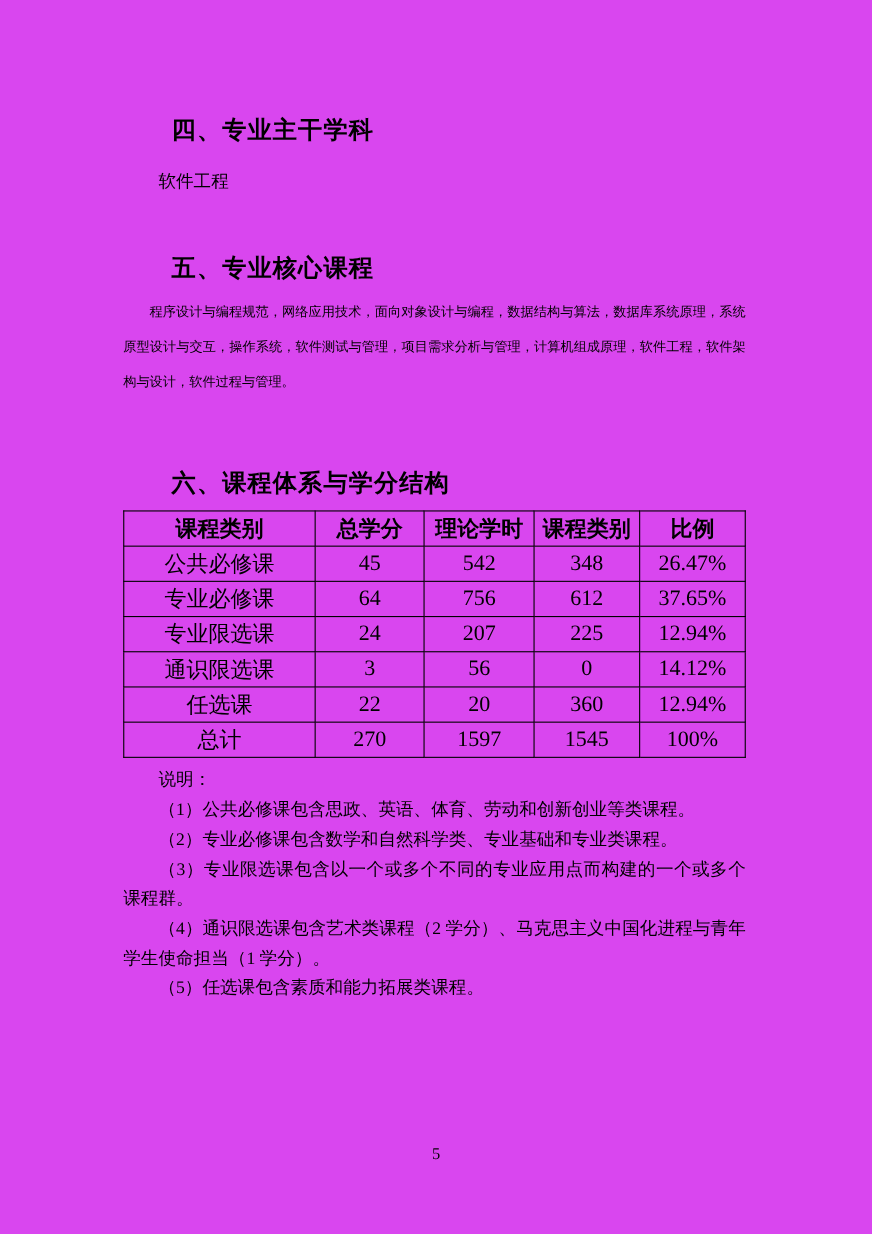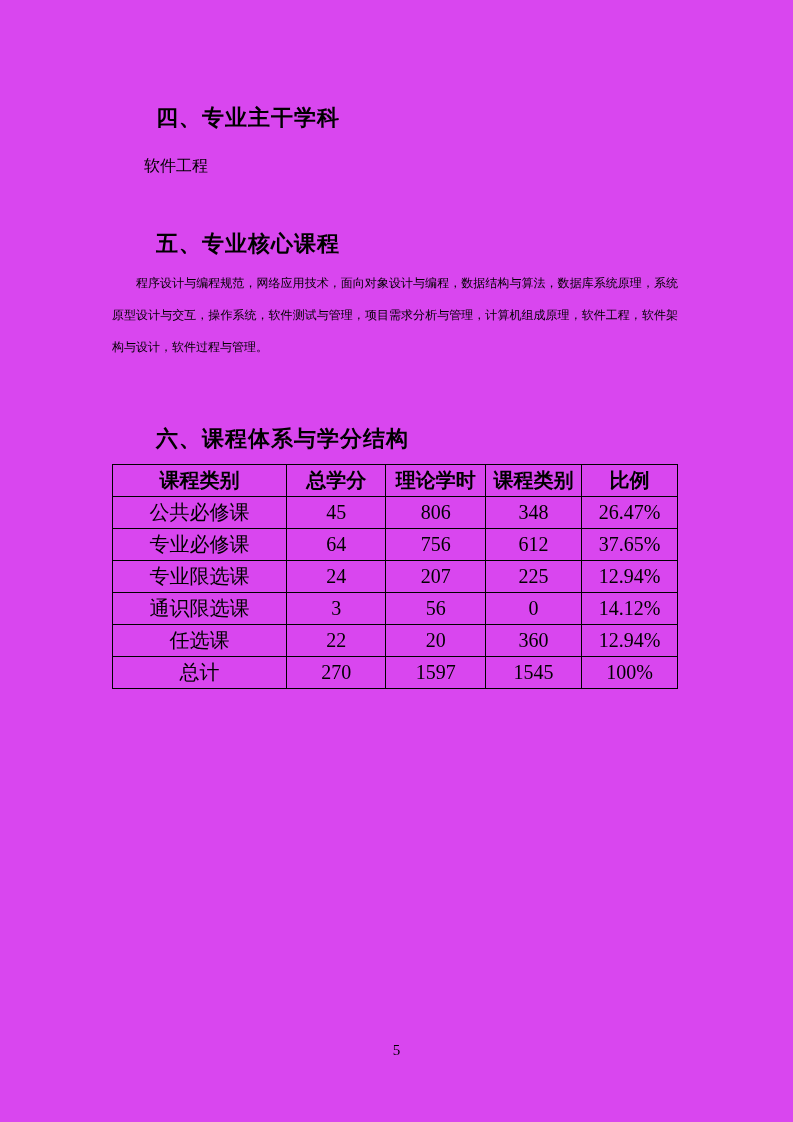--- a/index.html
+++ b/index.html
@@ -116,21 +116,21 @@
         <th>总学分</th>
         <th>理论学时</th>
         <th>课程类别</th>
         <th>比例</th>
       </tr>
     </thead>
     <tbody>
         <tr>
           <td>公共必修课</td>
           <td>45</td>
-          <td>806</td>
+          <td>542</td>
           <td>348</td>
           <td>26.47%</td>
         </tr>
         <tr>
           <td>专业必修课</td>
           <td>64</td>
           <td>756</td>
           <td>612</td>
           <td>37.65%</td>
         </tr>
@@ -158,16 +158,26 @@
         <tr>
           <td>总计</td>
           <td>270</td>
           <td>1597</td>
           <td>1545</td>
           <td>100%</td>
         </tr>
       </tbody>
   </table>
 
+  <div class="notes">
+    <p>说明：</p>
+    <div id="notes-list">
+        <p>（1）公共必修课包含思政、英语、体育、劳动和创新创业等类课程。</p>
+        <p>（2）专业必修课包含数学和自然科学类、专业基础和专业类课程。</p>
+        <p>（3）专业限选课包含以一个或多个不同的专业应用点而构建的一个或多个课程群。</p>
+        <p>（4）通识限选课包含艺术类课程（2 学分）、马克思主义中国化进程与青年学生使命担当（1 学分）。</p>
+        <p>（5）任选课包含素质和能力拓展类课程。</p>
+      </div>
+  </div>
 
   <div class="page-number">5</div>
 
 </div>
 
 </body></html>

